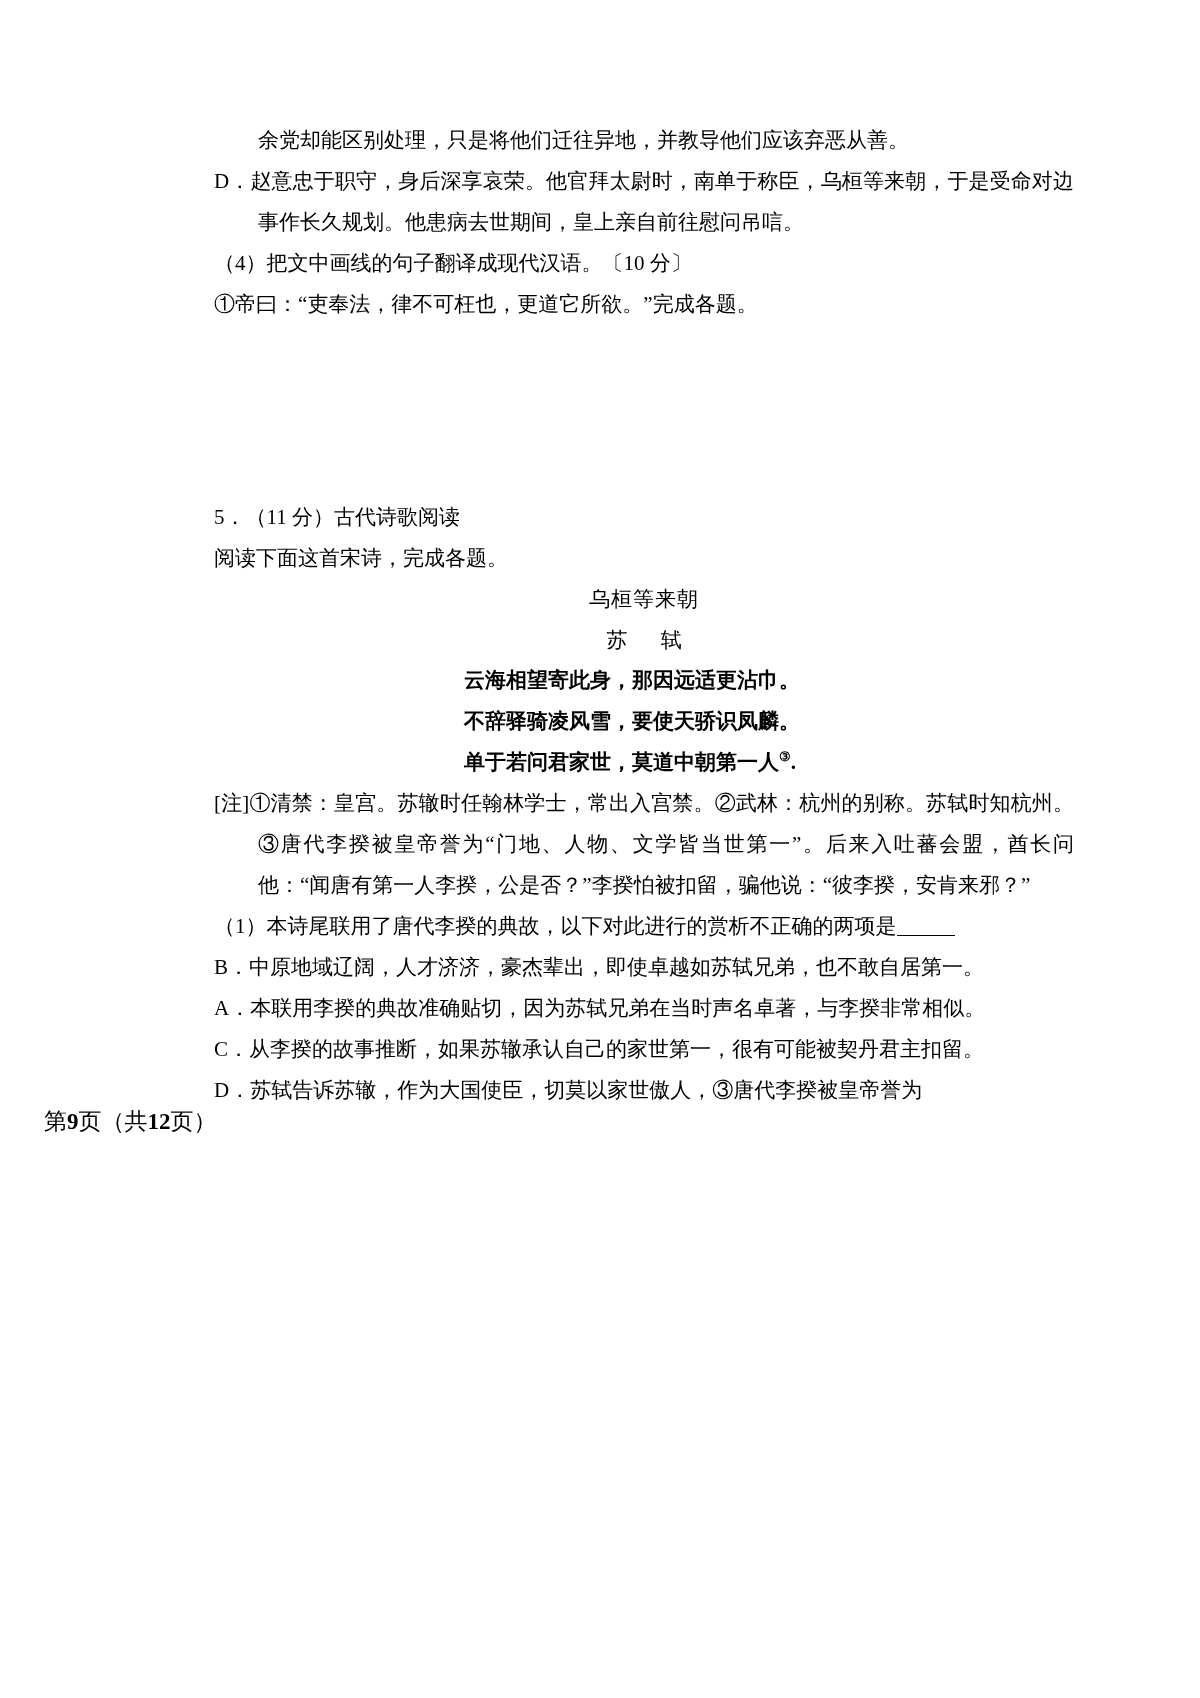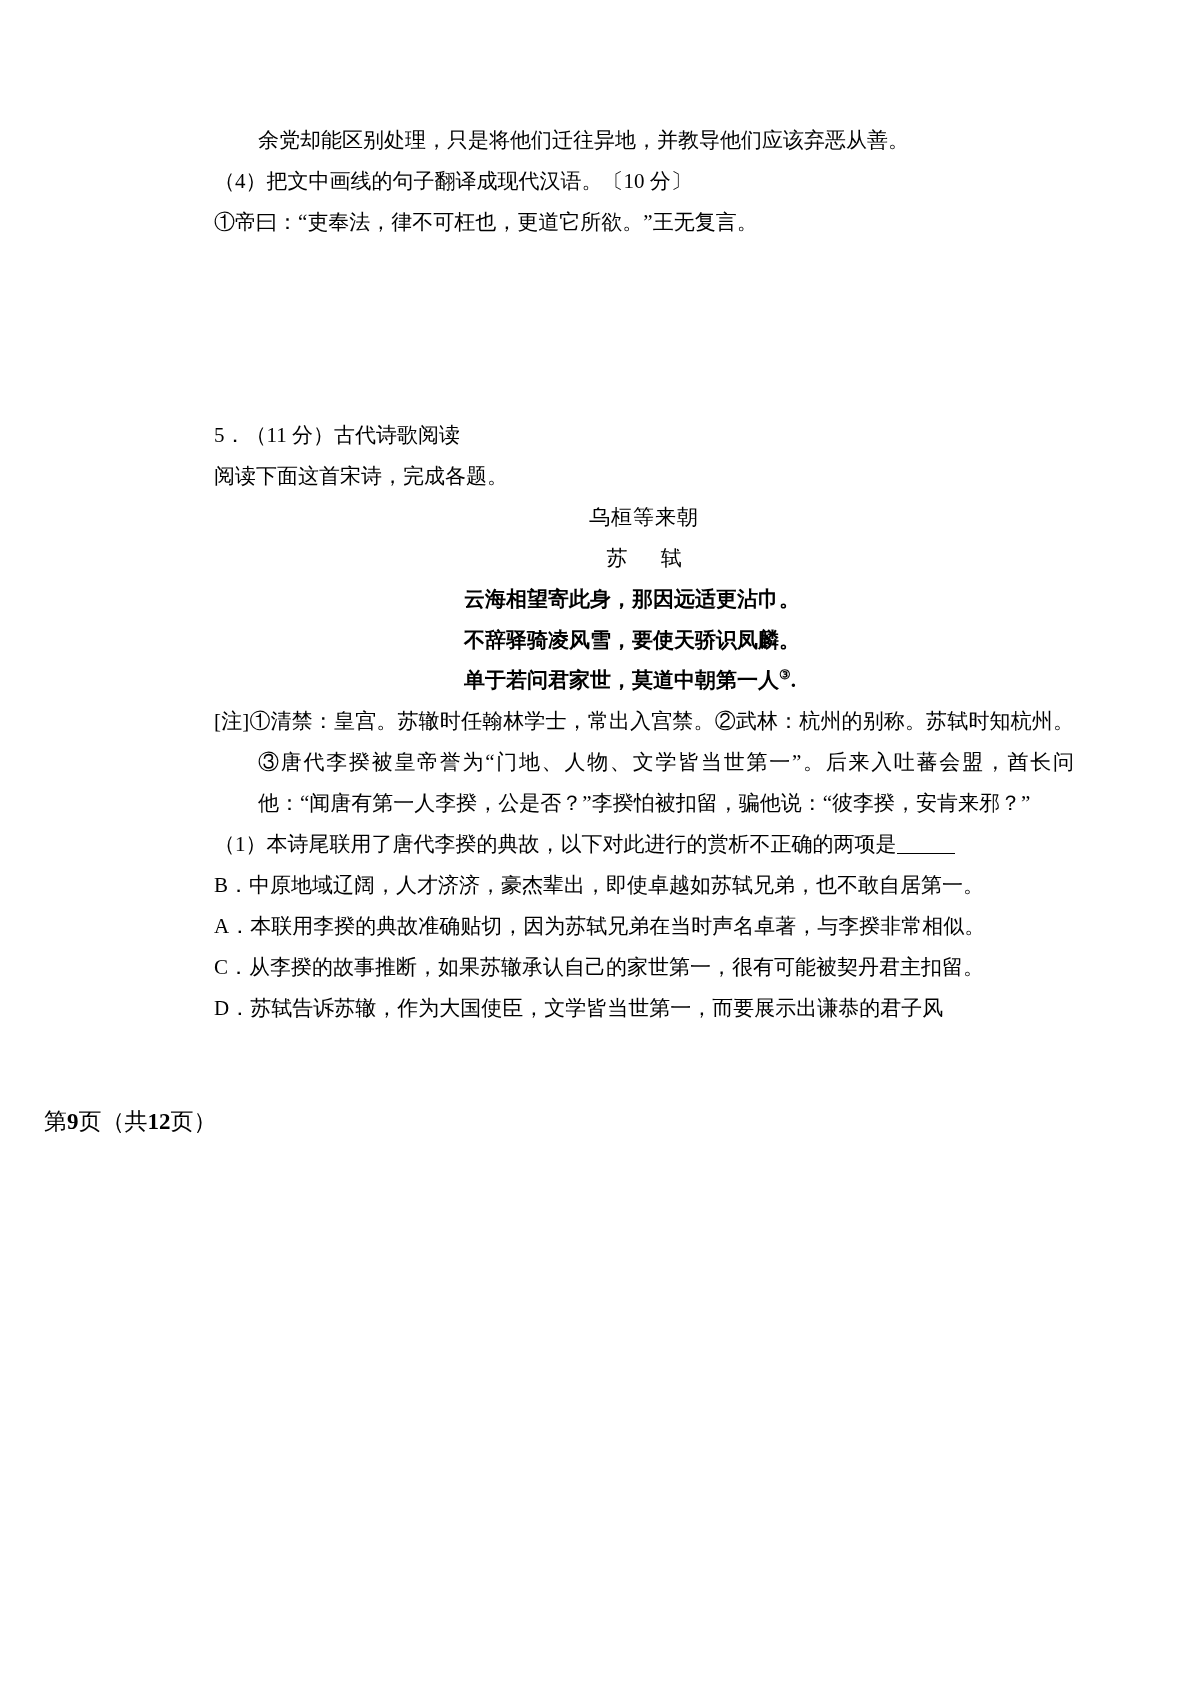--- a/index.html
+++ b/index.html
@@ -87,24 +87,25 @@
   .sec-num { font-size: 21px; }
 </style>
 </head>
 <body>
 
 <div class="page">
   <div class="content">
 
     <p class="para cont-line">余党却能区别处理，只是将他们迁往异地，并教导他们应该弃恶从善。</p>
 
+    <p class="para indent-hang">D．赵意忠于职守，身后深享哀荣。他官拜太尉时，南单于称臣，乌桓等来朝，于是受命对边事作长久规划。他患病去世期间，皇上亲自前往慰问吊唁。</p>
 
     <p class="para">（4）把文中画线的句子翻译成现代汉语。〔10 分〕</p>
 
-    <p class="para">①帝曰：“吏奉法，律不可枉也，更道它所欲。”王无复言。</p>
+    <p class="para">①帝曰：“吏奉法，律不可枉也，更道它所欲。”完成各题。</p>
 
     <div class="spacer-md"></div>
 
 
     <div class="spacer-lg"></div>
     <div class="spacer-sm"></div>
 
     <p class="para sec-num">5．（11 分）古代诗歌阅读</p>
 
     <p class="para">阅读下面这首宋诗，完成各题。</p>
@@ -117,20 +118,20 @@
     <p class="poem-line">不辞驿骑凌风雪，要使天骄识凤麟。</p>
     <p class="poem-line">单于若问君家世，莫道中朝第一人<sup>③</sup>.</p>
 
     <p class="note">[注]①清禁：皇宫。苏辙时任翰林学士，常出入宫禁。②武林：杭州的别称。苏轼时知杭州。③唐代李揆被皇帝誉为“门地、人物、文学皆当世第一”。后来入吐蕃会盟，酋长问他：“闻唐有第一人李揆，公是否？”李揆怕被扣留，骗他说：“彼李揆，安肯来邪？”</p>
 
     <p class="para"><span>（1）本诗尾联用了唐代李揆的典故，以下对此进行的赏析不正确的两项是</span><span class="blank-underline"></span></p>
 
     <p class="para indent-hang">B．中原地域辽阔，人才济济，豪杰辈出，即使卓越如苏轼兄弟，也不敢自居第一。</p>
     <p class="para indent-hang">A．本联用李揆的典故准确贴切，因为苏轼兄弟在当时声名卓著，与李揆非常相似。</p>
     <p class="para indent-hang">C．从李揆的故事推断，如果苏辙承认自己的家世第一，很有可能被契丹君主扣留。</p>
-    <p class="para indent-hang">D．苏轼告诉苏辙，作为大国使臣，文学皆当世第一，而要展示出谦恭的君子风</p>
+    <p class="para indent-hang">D．苏轼告诉苏辙，作为大国使臣，切莫以家世傲人，③唐代李揆被皇帝誉为</p>
 
   </div>
 
   <div class="footer">
     <span>第</span><b>9</b><span>页（共</span><b>12</b><span>页）</span>
   </div>
 </div>
 
 </body></html>

